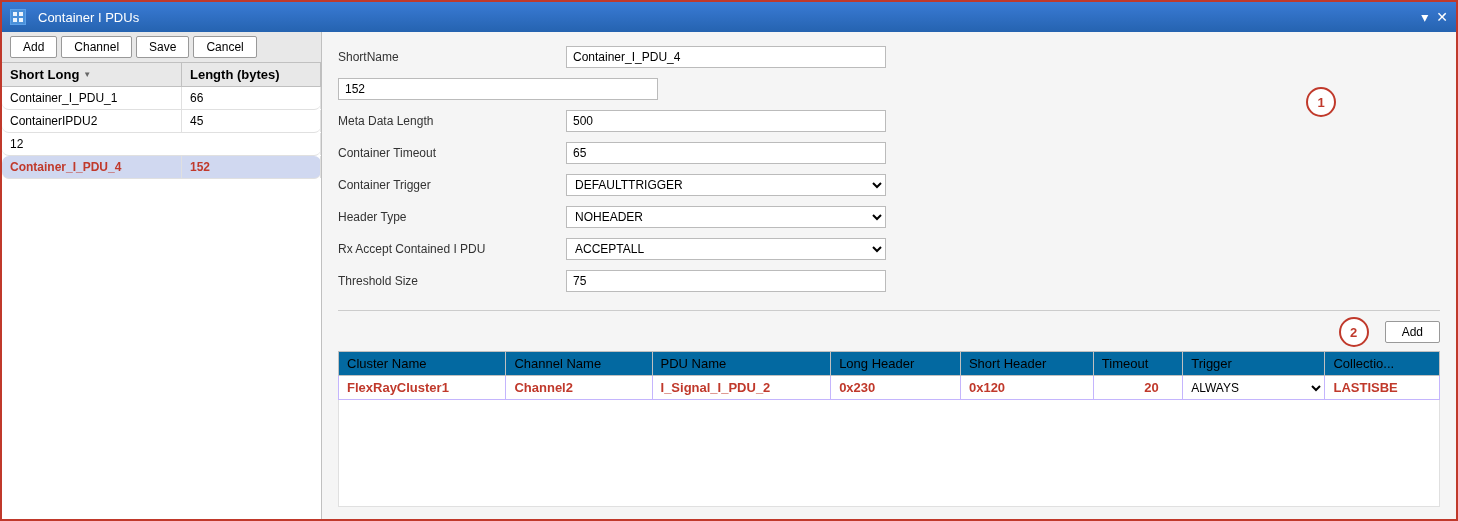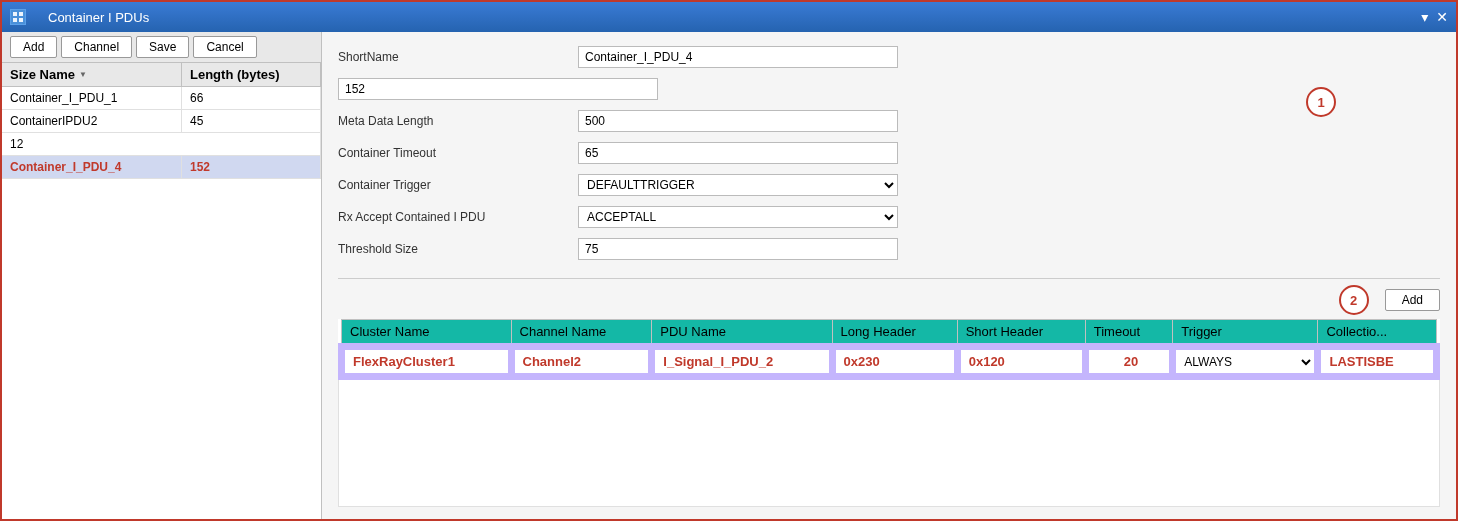--- a/index.html
+++ b/index.html
@@ -18,21 +18,21 @@
       color: white;
       height: 30px;
       display: flex;
       align-items: center;
       padding: 0 8px;
       justify-content: space-between;
     }
     .title-bar-left {
       display: flex;
       align-items: center;
-      gap: 22px;
+      gap: 12px;
     }
     .title-icon {
       width: 16px;
       height: 16px;
       background: #4a90d9;
       border: 1px solid #5ba0e9;
       display: flex;
       align-items: center;
       justify-content: center;
       font-size: 9px;
@@ -94,20 +94,21 @@
       gap: 4px;
     }
     .col-short { width: 180px; }
     .col-length { flex: 1; }
     .sort-arrow { font-size: 8px; color: #666; }
     .table-body { overflow-y: auto; }
     .table-row {
       display: flex;
       border-bottom: 1px solid #e0e0e0;
       cursor: pointer;
+      border-radius: 7px;
     }
     .table-row.selected { background: #d0d8f0; }
     .cell {
       padding: 4px 8px;
       font-size: 12px;
       border-right: 1px solid #e0e0e0;
       overflow: hidden;
       text-overflow: ellipsis;
       white-space: nowrap;
     }
@@ -126,21 +127,21 @@
     }
     .form-section {
       display: flex;
       flex-direction: column;
       gap: 6px;
       margin-bottom: 8px;
     }
     .form-row {
       display: flex;
       align-items: center;
-      gap: 20px;
+      gap: 8px;
       min-height: 26px;
     }
     .form-label {
       width: 220px;
       font-size: 12px;
       color: #333;
       text-align: left;
       flex-shrink: 0;
     }
     .form-input {
@@ -197,29 +198,29 @@
       border-radius: 2px;
     }
     .data-table {
       width: 100%;
       border-collapse: collapse;
       font-size: 12px;
       background: white;
       border: 1px solid #c0c0c0;
     }
     .data-table th {
-      background: #14b8a6;
+      background: #0369a1;
       border: 1px solid #c0c0c0;
       padding: 4px 8px;
       text-align: left;
       font-weight: normal;
       white-space: nowrap;
     }
     .data-table td {
-      border: 7px solid #c4b5fd;
+      border: 1px solid #c4b5fd;
       padding: 4px 8px;
       color: #c0392b;
       font-weight: bold;
       white-space: nowrap;
     }
     .data-table td.trigger-cell {
       padding: 0;
     }
     .trigger-select {
       width: 100%;
@@ -266,21 +267,21 @@
 
       <div class="toolbar">
         <button class="toolbar-btn">Add</button>
         <button class="toolbar-btn">Channel</button>
         <button class="toolbar-btn">Save</button>
         <button class="toolbar-btn">Cancel</button>
       </div>
 
       <div class="table-header">
         <div class="col-header col-short">
-          <span>Size Name</span>
+          <span>Short Long</span>
           <span class="sort-arrow">▼</span>
         </div>
         <div class="col-header col-length">
           <span>Length (bytes)</span>
         </div>
       </div>
 
       <div class="table-body">
         <div class="table-row">
           <div class="cell short">Container_I_PDU_1</div>
@@ -321,20 +322,28 @@
         <div class="form-row">
           <span class="form-label">Container Timeout</span>
           <input class="form-input" type="text" value="65" style="">
         </div>
         <div class="form-row">
           <span class="form-label">Container Trigger</span>
           <select class="form-select">
             <option>DEFAULTTRIGGER</option>
             <option>CYCLIC</option>
             <option>TRIGGERED</option>
+          </select>
+        </div>
+        <div class="form-row">
+          <span class="form-label">Header Type</span>
+          <select class="form-select">
+            <option>NOHEADER</option>
+            <option>SHORT_HEADER</option>
+            <option>LONG_HEADER</option>
           </select>
         </div>
         <div class="form-row">
           <span class="form-label">Rx Accept Contained I PDU</span>
           <select class="form-select">
             <option>ACCEPTALL</option>
             <option>ACCEPT_CONFIGURED</option>
           </select>
         </div>
         <div class="form-row">
@@ -367,21 +376,21 @@
               <th>Collectio...</th>
             </tr>
           </thead>
           <tbody>
             <tr>
               <td>FlexRayCluster1</td>
               <td>Channel2</td>
               <td>I_Signal_I_PDU_2</td>
               <td>0x230</td>
               <td>0x120</td>
-              <td style="text-align:left; color:#c0392b;padding-left:35px;">20</td>
+              <td style="text-align:center; color:#c0392b;padding-left:35px;">20</td>
               <td class="trigger-cell">
                 <select class="trigger-select">
                   <option>ALWAYS</option>
                   <option>CYCLIC</option>
                   <option>TRIGGERED</option>
                 </select>
               </td>
               <td>LASTISBE</td>
             </tr>
           </tbody>

